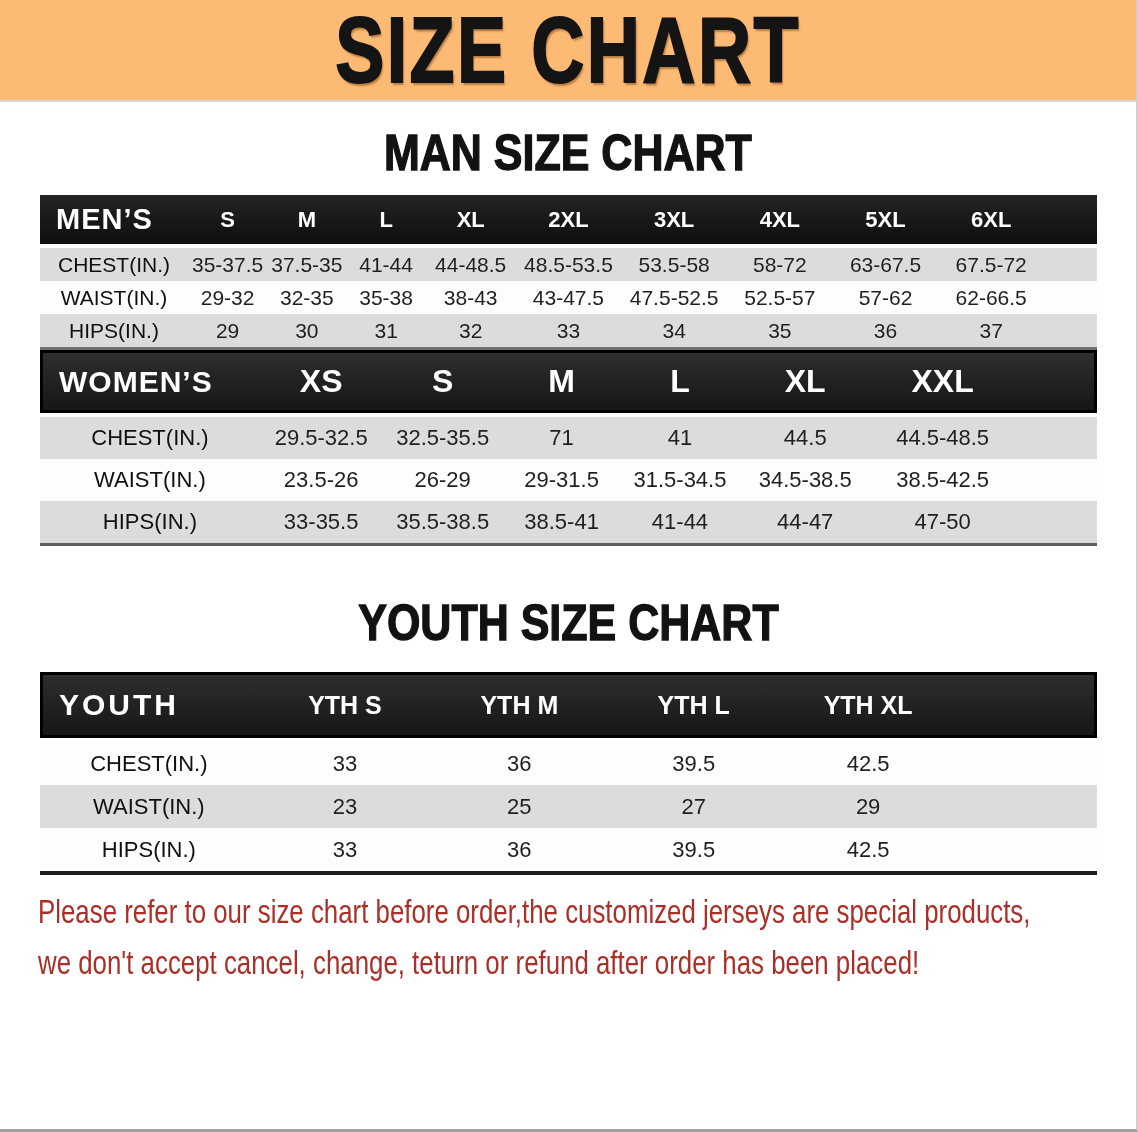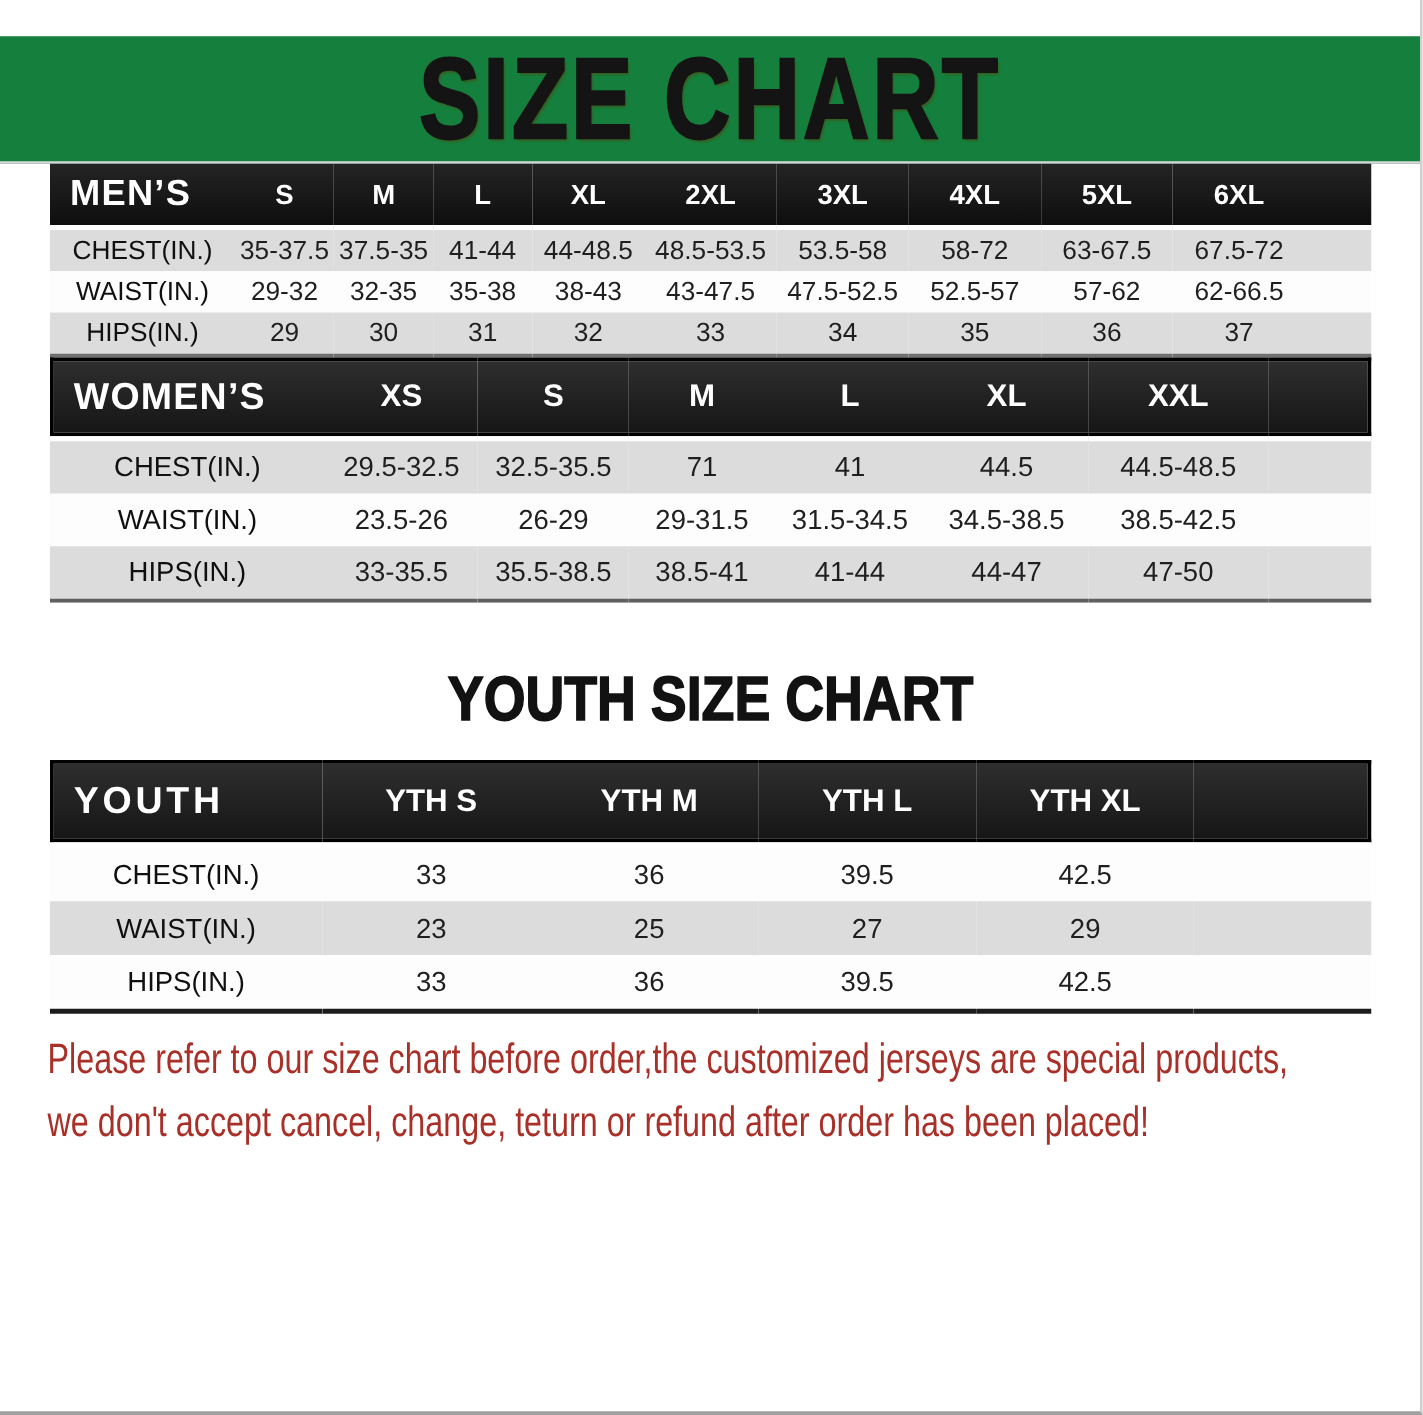--- a/index.html
+++ b/index.html
@@ -54,21 +54,21 @@
   }
   thead th{color:#ffffff;font-weight:700;}
 
   
   .t0 thead th{background:linear-gradient(#242424,#0e0e0e);height:49px;font-size:22px;}
   
   .t1 thead th,.t2 thead th{
     background:linear-gradient(#2e2e2e,#161616);
     border-top:3px solid #000;border-bottom:3px solid #000;
   }
-  .t1 thead th{height:57px;font-size:25px;}
+  .t1 thead th{height:57px;font-size:32px;}
   .t2 thead th{height:60px;font-size:25px;}
   .t1 thead th:first-child,.t2 thead th:first-child{border-left:3px solid #000;}
   .t1 thead th:last-child,.t2 thead th:last-child{border-right:3px solid #000;}
 
   th.corner{text-align:left;padding-left:16px;letter-spacing:1px;}
   .t0 .corner{font-size:29px;}
   .t1 .corner{font-size:30px;}
   .t2 .corner{font-size:30px;letter-spacing:3px;}
 
   tbody td{color:#1f1f1f;}
@@ -91,26 +91,27 @@
     font-size:34px;
     transform:scaleX(0.76);
     transform-origin:0 50%;
     white-space:nowrap;
   }
 </style>
 </head>
 <body>
 
 <div class="page">
-  <header class="banner" style="background: #15803d; margin-top: 29px;">
+  <header class="banner" style="background: #fdba74;">
     <span class="banner-text" style="color: rgb(20, 20, 20);">SIZE CHART</span>
   </header>
 
   <main id="sections">
       <section class="sec">
+        <h2 class="sec-heading s0"><span class="cond">MAN SIZE CHART</span></h2>
         <table class="size-table t0">
           <colgroup>
             <col style="width: 14%;">
             <col style="width: 7.5%;">
             <col style="width: 7.5%;">
             <col style="width: 7.5%;">
             <col style="width: 8.5%;">
             <col style="width: 10%;">
             <col style="width: 10%;">
             <col style="width: 10%;">

